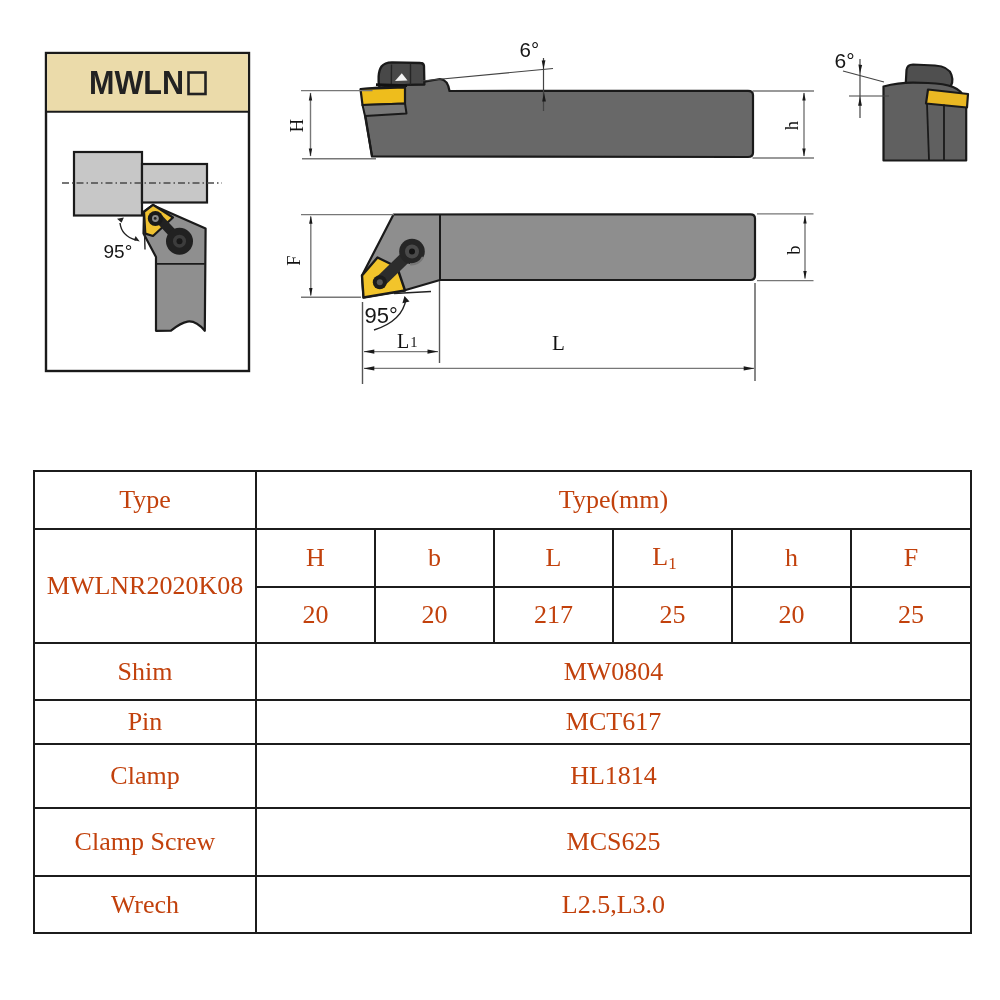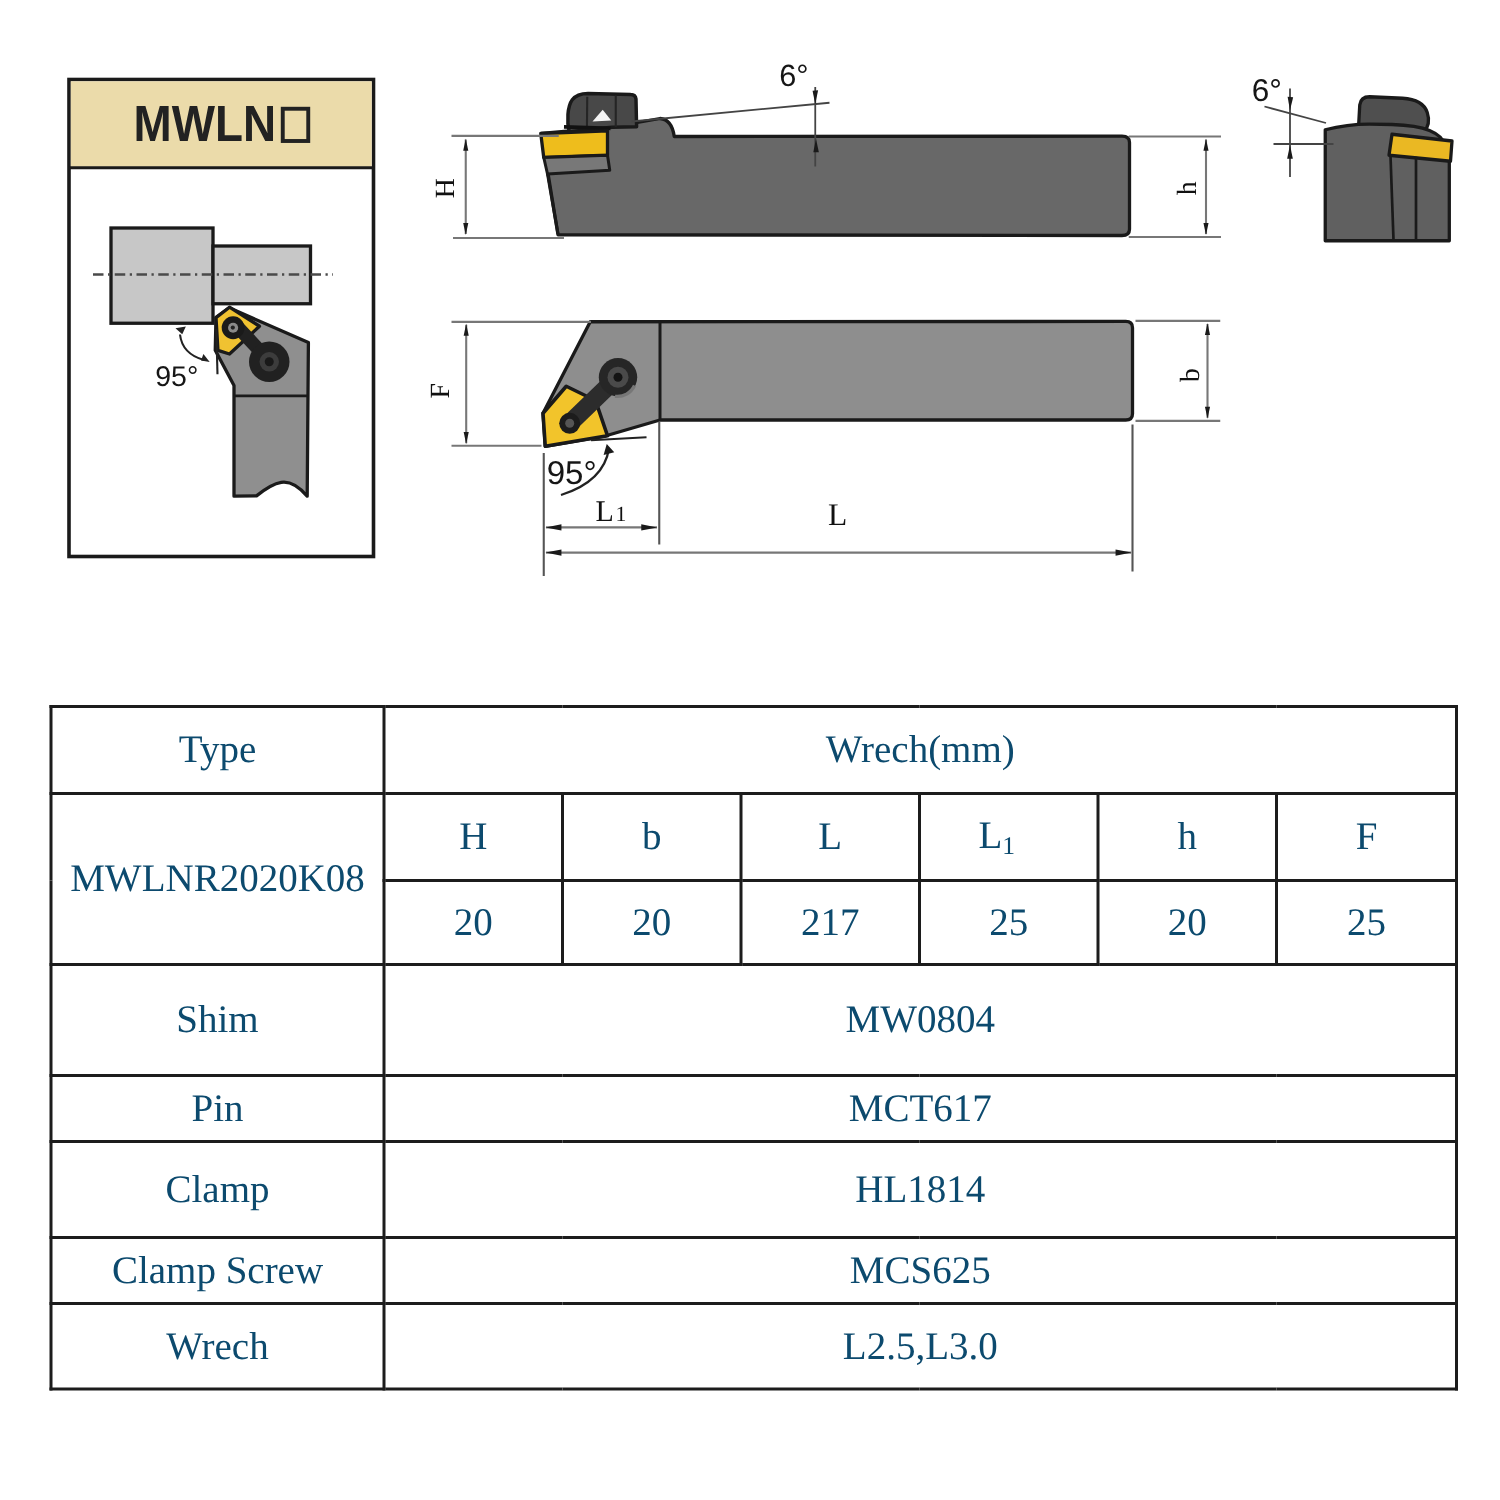--- a/index.html
+++ b/index.html
@@ -1,18 +1,18 @@
 <!DOCTYPE html>
 <html><head>
 <meta charset="utf-8">
 <style>
 html,body{margin:0;padding:0;background:#ffffff;}
 #page{position:relative;width:1000px;height:1000px;background:#ffffff;overflow:hidden;}
 #draw{position:absolute;left:0;top:0;}
-table{border-collapse:collapse;table-layout:fixed;position:absolute;left:33px;top:470px;width:937px;font-family:"Liberation Serif",serif;font-size:26px;color:#0c4a6e;}
+table{border-collapse:collapse;table-layout:fixed;position:absolute;left:33px;top:470px;width:937px;font-family:"Liberation Serif",serif;font-size:26px;color:#c2410c;}
 td{border:2px solid #1c1c1c;text-align:center;vertical-align:middle;padding:0;}
 sub.s1{font-size:17px;vertical-align:-4px;}
 </style>
 </head>
 <body>
 <div id="page">
 <svg id="draw" width="1000" height="470" viewBox="0 0 1000 470" fill="none">
 
 <rect x="46" y="53" width="203" height="318" fill="#ffffff" stroke="#1a1a1a" stroke-width="2.4"></rect>
 <rect x="47.2" y="54.2" width="200.6" height="57" fill="#ebdbaa"></rect>
@@ -142,52 +142,52 @@
         <col style="width:119px">
         <col style="width:119px">
         <col style="width:119px">
         <col style="width:119px">
         <col style="width:119px">
         <col style="width:120px">
       </colgroup>
 <tbody>
         <tr style="height:58px">
           <td>Type</td>
-          <td colspan="6">Wrech(mm)</td>
+          <td colspan="6">Type(mm)</td>
         </tr>
 <tr style="height:58px">
           <td rowspan="2">MWLNR2020K08</td>
           <td>H</td>
           <td>b</td>
           <td>L</td>
           <td style="padding-right:16px">L<sub class="s1">1</sub></td>
           <td>h</td>
           <td>F</td>
         </tr>
 <tr style="height:56px">
           <td>20</td>
           <td>20</td>
           <td>217</td>
           <td>25</td>
           <td>20</td>
           <td>25</td>
         </tr>
-<tr style="height:74px">
+<tr style="height:57px">
           <td>Shim</td>
           <td colspan="6">MW0804</td>
         </tr>
 <tr style="height:44px">
           <td>Pin</td>
           <td colspan="6">MCT617</td>
         </tr>
 <tr style="height:64px">
           <td>Clamp</td>
           <td colspan="6">HL1814</td>
         </tr>
-<tr style="height:44px">
+<tr style="height:68px">
           <td>Clamp Screw</td>
           <td colspan="6">MCS625</td>
         </tr>
 <tr style="height:57px">
           <td>Wrech</td>
           <td colspan="6">L2.5,L3.0</td>
         </tr>
 </tbody>
     </table>
 </div>

